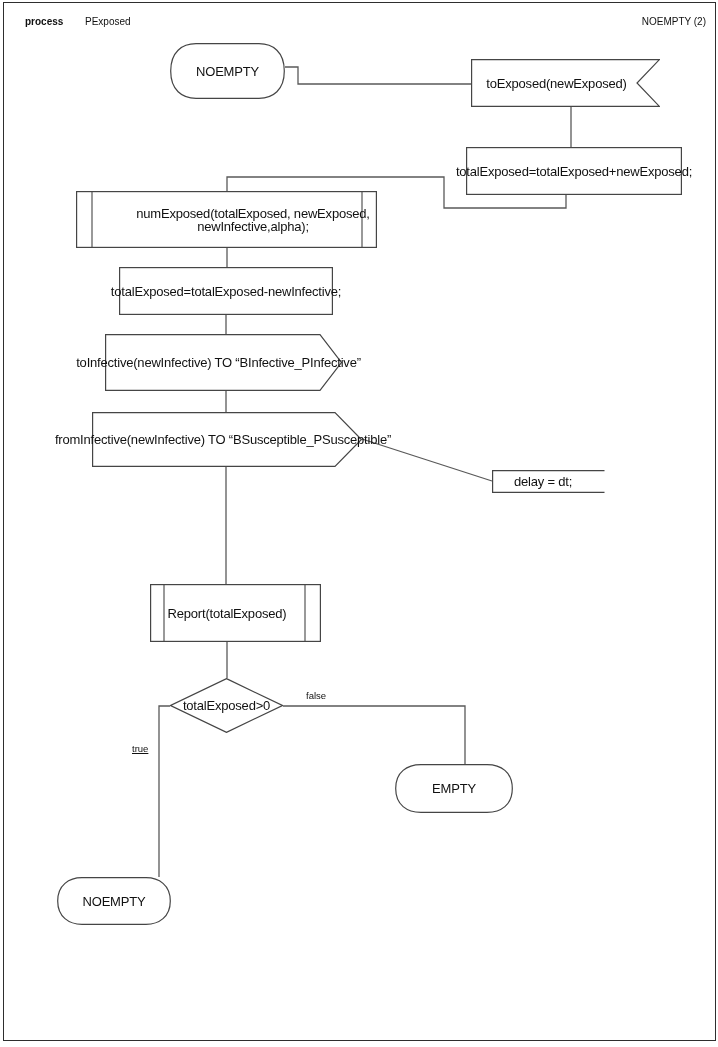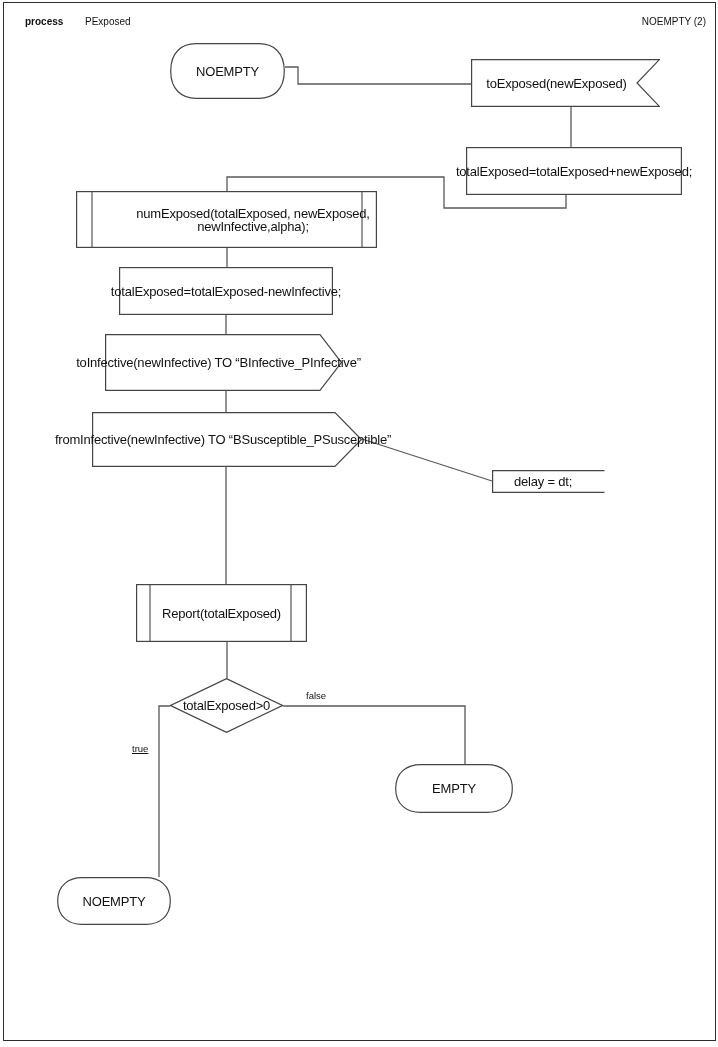--- a/index.html
+++ b/index.html
@@ -111,21 +111,21 @@
   <div class="node-label" style="padding-right:8px;">fromInfective(newInfective) TO “BSusceptible_PSusceptible”</div>
 </div>
 
 <div class="node" style="left:492px;top:470px;width:113px;height:23px;">
   <svg width="113" height="23" viewBox="0 0 113 23">
     <path class="shape" d="M 112.5,0.6 L 0.6,0.6 L 0.6,22.4 L 112.5,22.4" fill="none"></path>
   </svg>
   <div class="node-label left">delay = dt;</div>
 </div>
 
-<div class="node" style="left:136px;top:584px;width:171px;height:58px;">
+<div class="node" style="left:150px;top:584px;width:154px;height:58px;">
   <svg width="171" height="58" viewBox="0 0 171 58">
     <rect class="shape" x="0.6" y="0.6" width="169.8" height="56.8"></rect>
     <line class="innerline" x1="14" y1="0.6" x2="14" y2="57.4"></line>
     <line class="innerline" x1="155" y1="0.6" x2="155" y2="57.4"></line>
   </svg>
   <div class="node-label">Report(totalExposed)</div>
 </div>
 
 <div class="node" style="left:170px;top:678px;width:113px;height:55px;">
   <svg width="113" height="55" viewBox="0 0 113 55">

